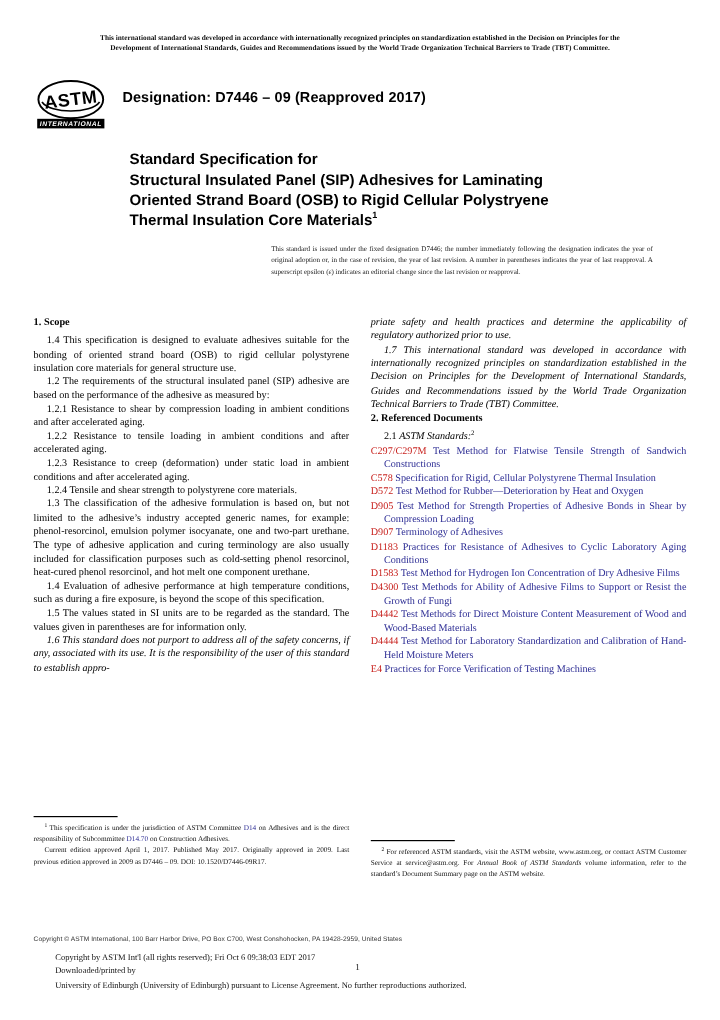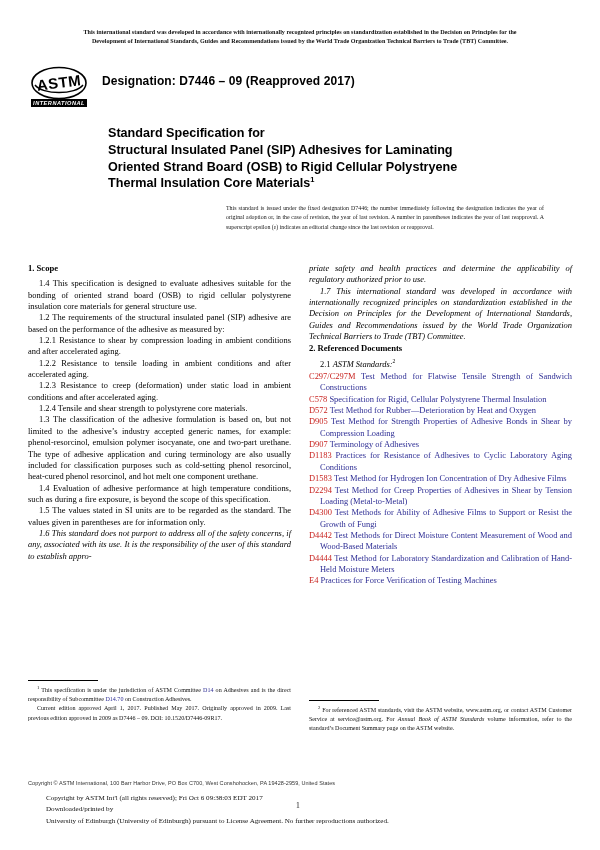--- a/index.html
+++ b/index.html
@@ -282,21 +282,20 @@
       <p class="subsec"><span>2.1 </span><i>ASTM Standards:</i><span class="sup">2</span></p>
 
       <ul class="refs">
         <li><span class="desig">C297/C297M</span> <span>Test Method for Flatwise Tensile Strength of Sandwich Constructions</span></li>
         <li><span class="desig">C578</span> <span>Specification for Rigid, Cellular Polystyrene Thermal Insulation</span></li>
         <li><span class="desig">D572</span> <span>Test Method for Rubber—Deterioration by Heat and Oxygen</span></li>
         <li><span class="desig">D905</span> <span>Test Method for Strength Properties of Adhesive Bonds in Shear by Compression Loading</span></li>
         <li><span class="desig">D907</span> <span>Terminology of Adhesives</span></li>
         <li><span class="desig">D1183</span> <span>Practices for Resistance of Adhesives to Cyclic Laboratory Aging Conditions</span></li>
         <li><span class="desig">D1583</span> <span>Test Method for Hydrogen Ion Concentration of Dry Adhesive Films</span></li>
-        <li><span class="desig">D2294</span> <span>Test Method for Creep Properties of Adhesives in Shear by Tension Loading (Metal-to-Metal)</span></li>
         <li><span class="desig">D4300</span> <span>Test Methods for Ability of Adhesive Films to Support or Resist the Growth of Fungi</span></li>
         <li><span class="desig">D4442</span> <span>Test Methods for Direct Moisture Content Measurement of Wood and Wood-Based Materials</span></li>
         <li><span class="desig">D4444</span> <span>Test Method for Laboratory Standardization and Calibration of Hand-Held Moisture Meters</span></li>
         <li><span class="desig">E4</span> <span>Practices for Force Verification of Testing Machines</span></li>
       </ul>
 
     </div>
   </div>
 
   <div class="fn-left">

